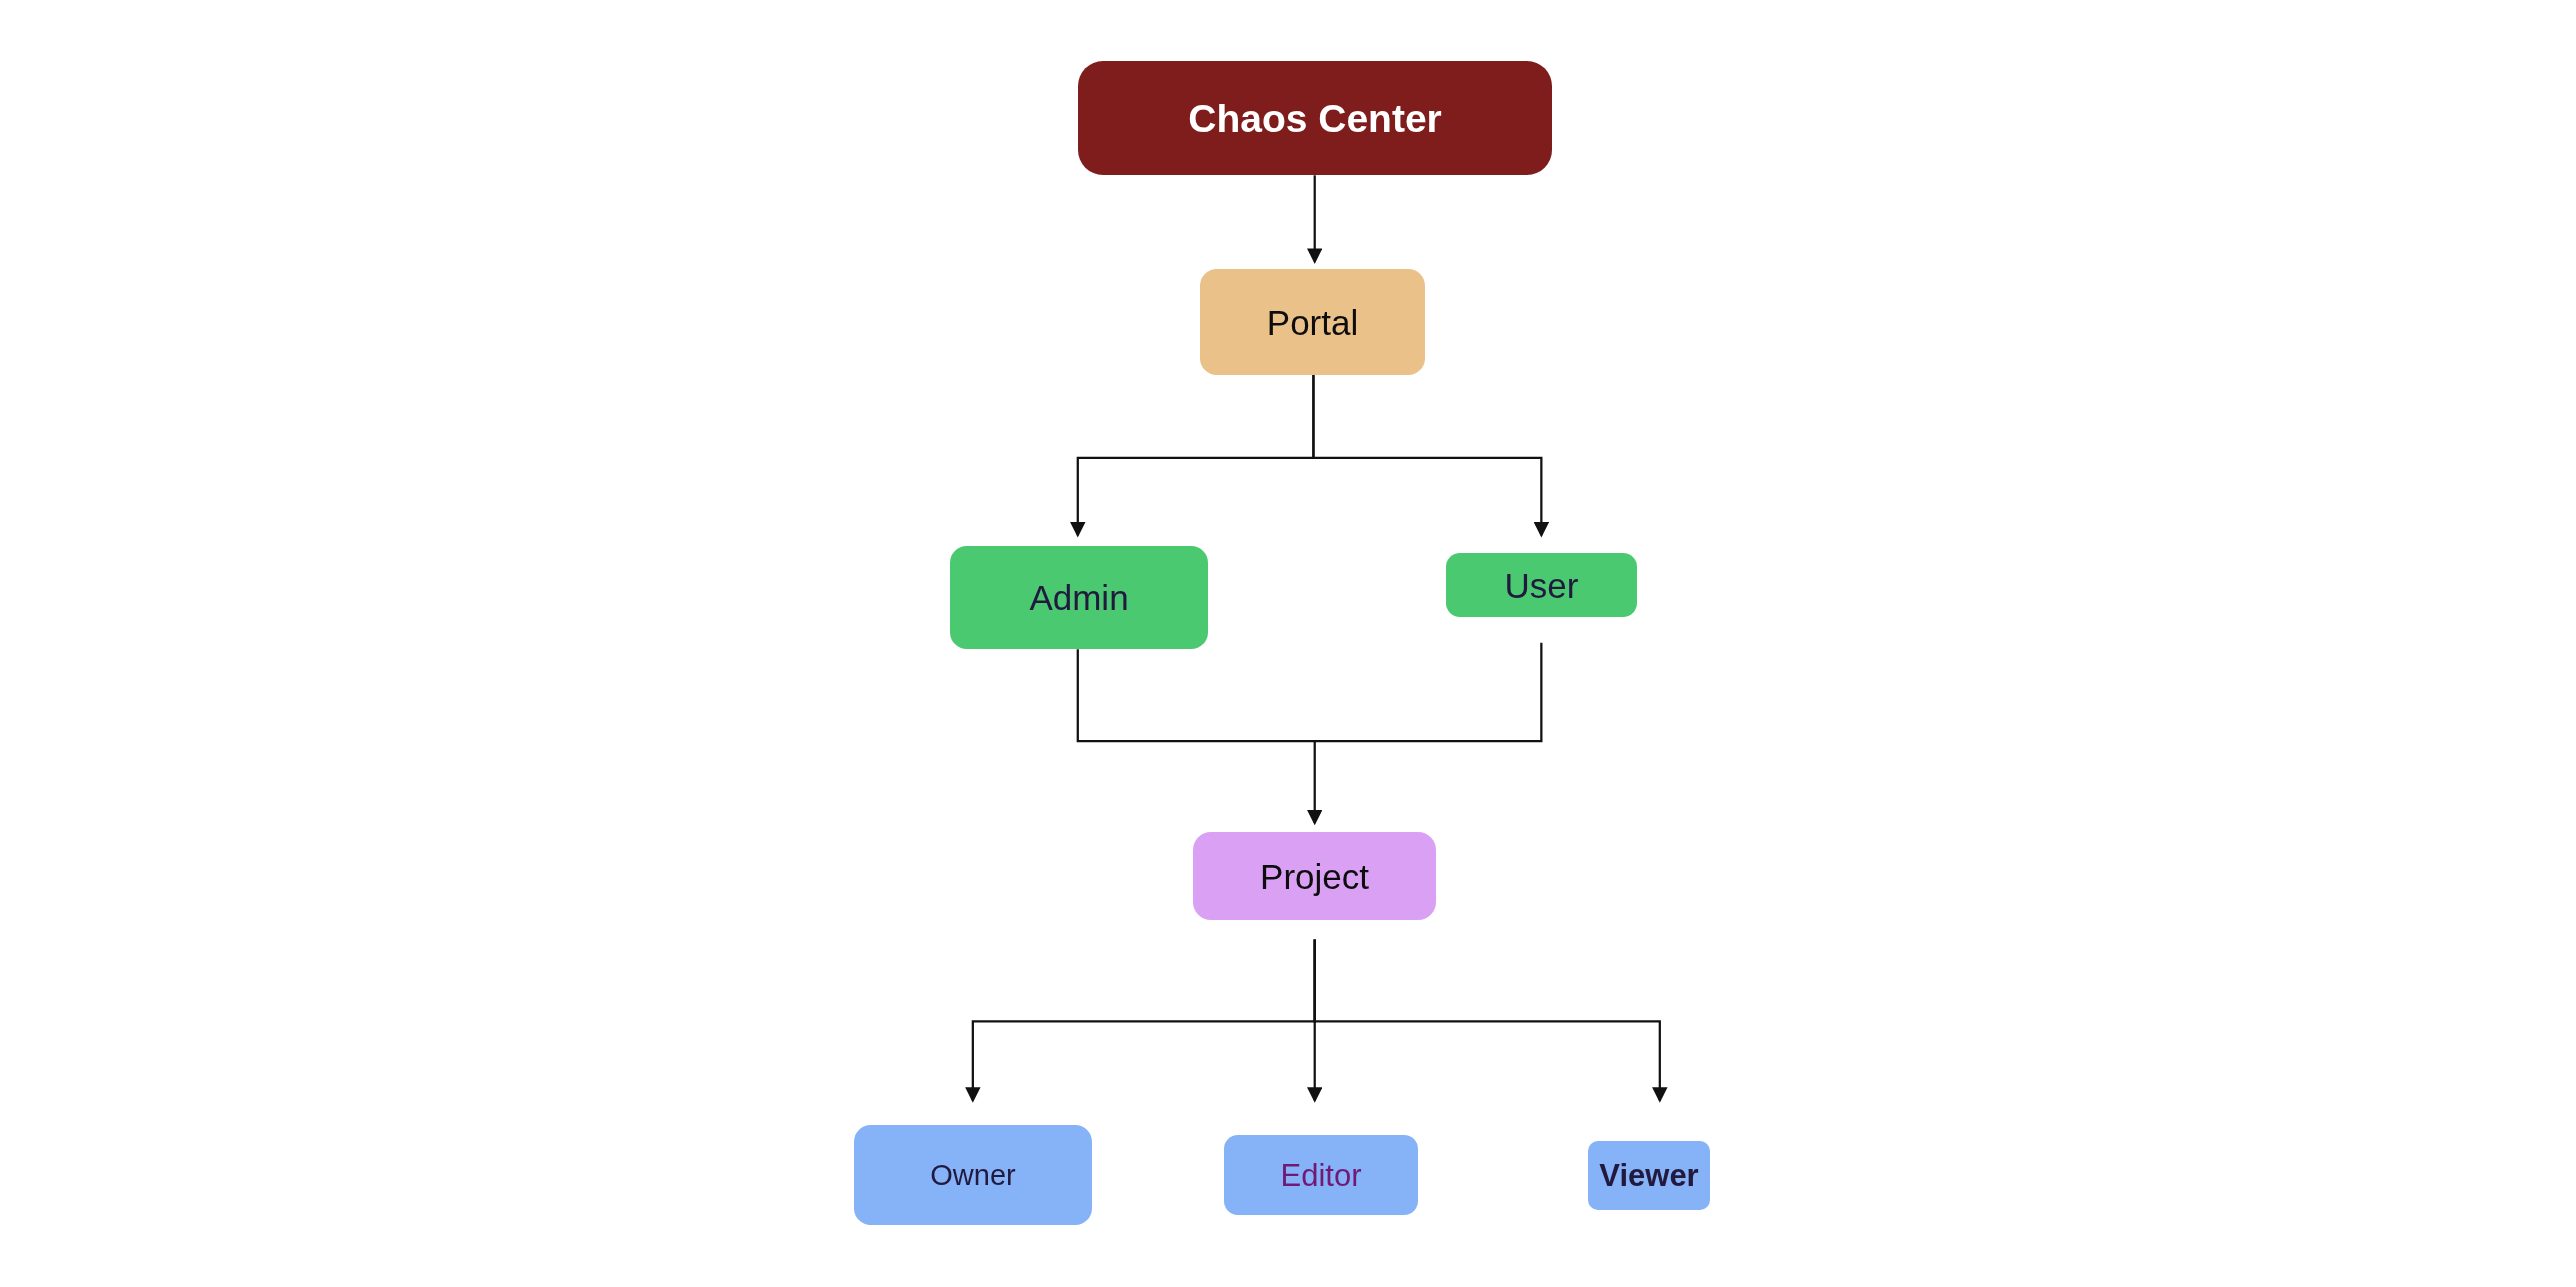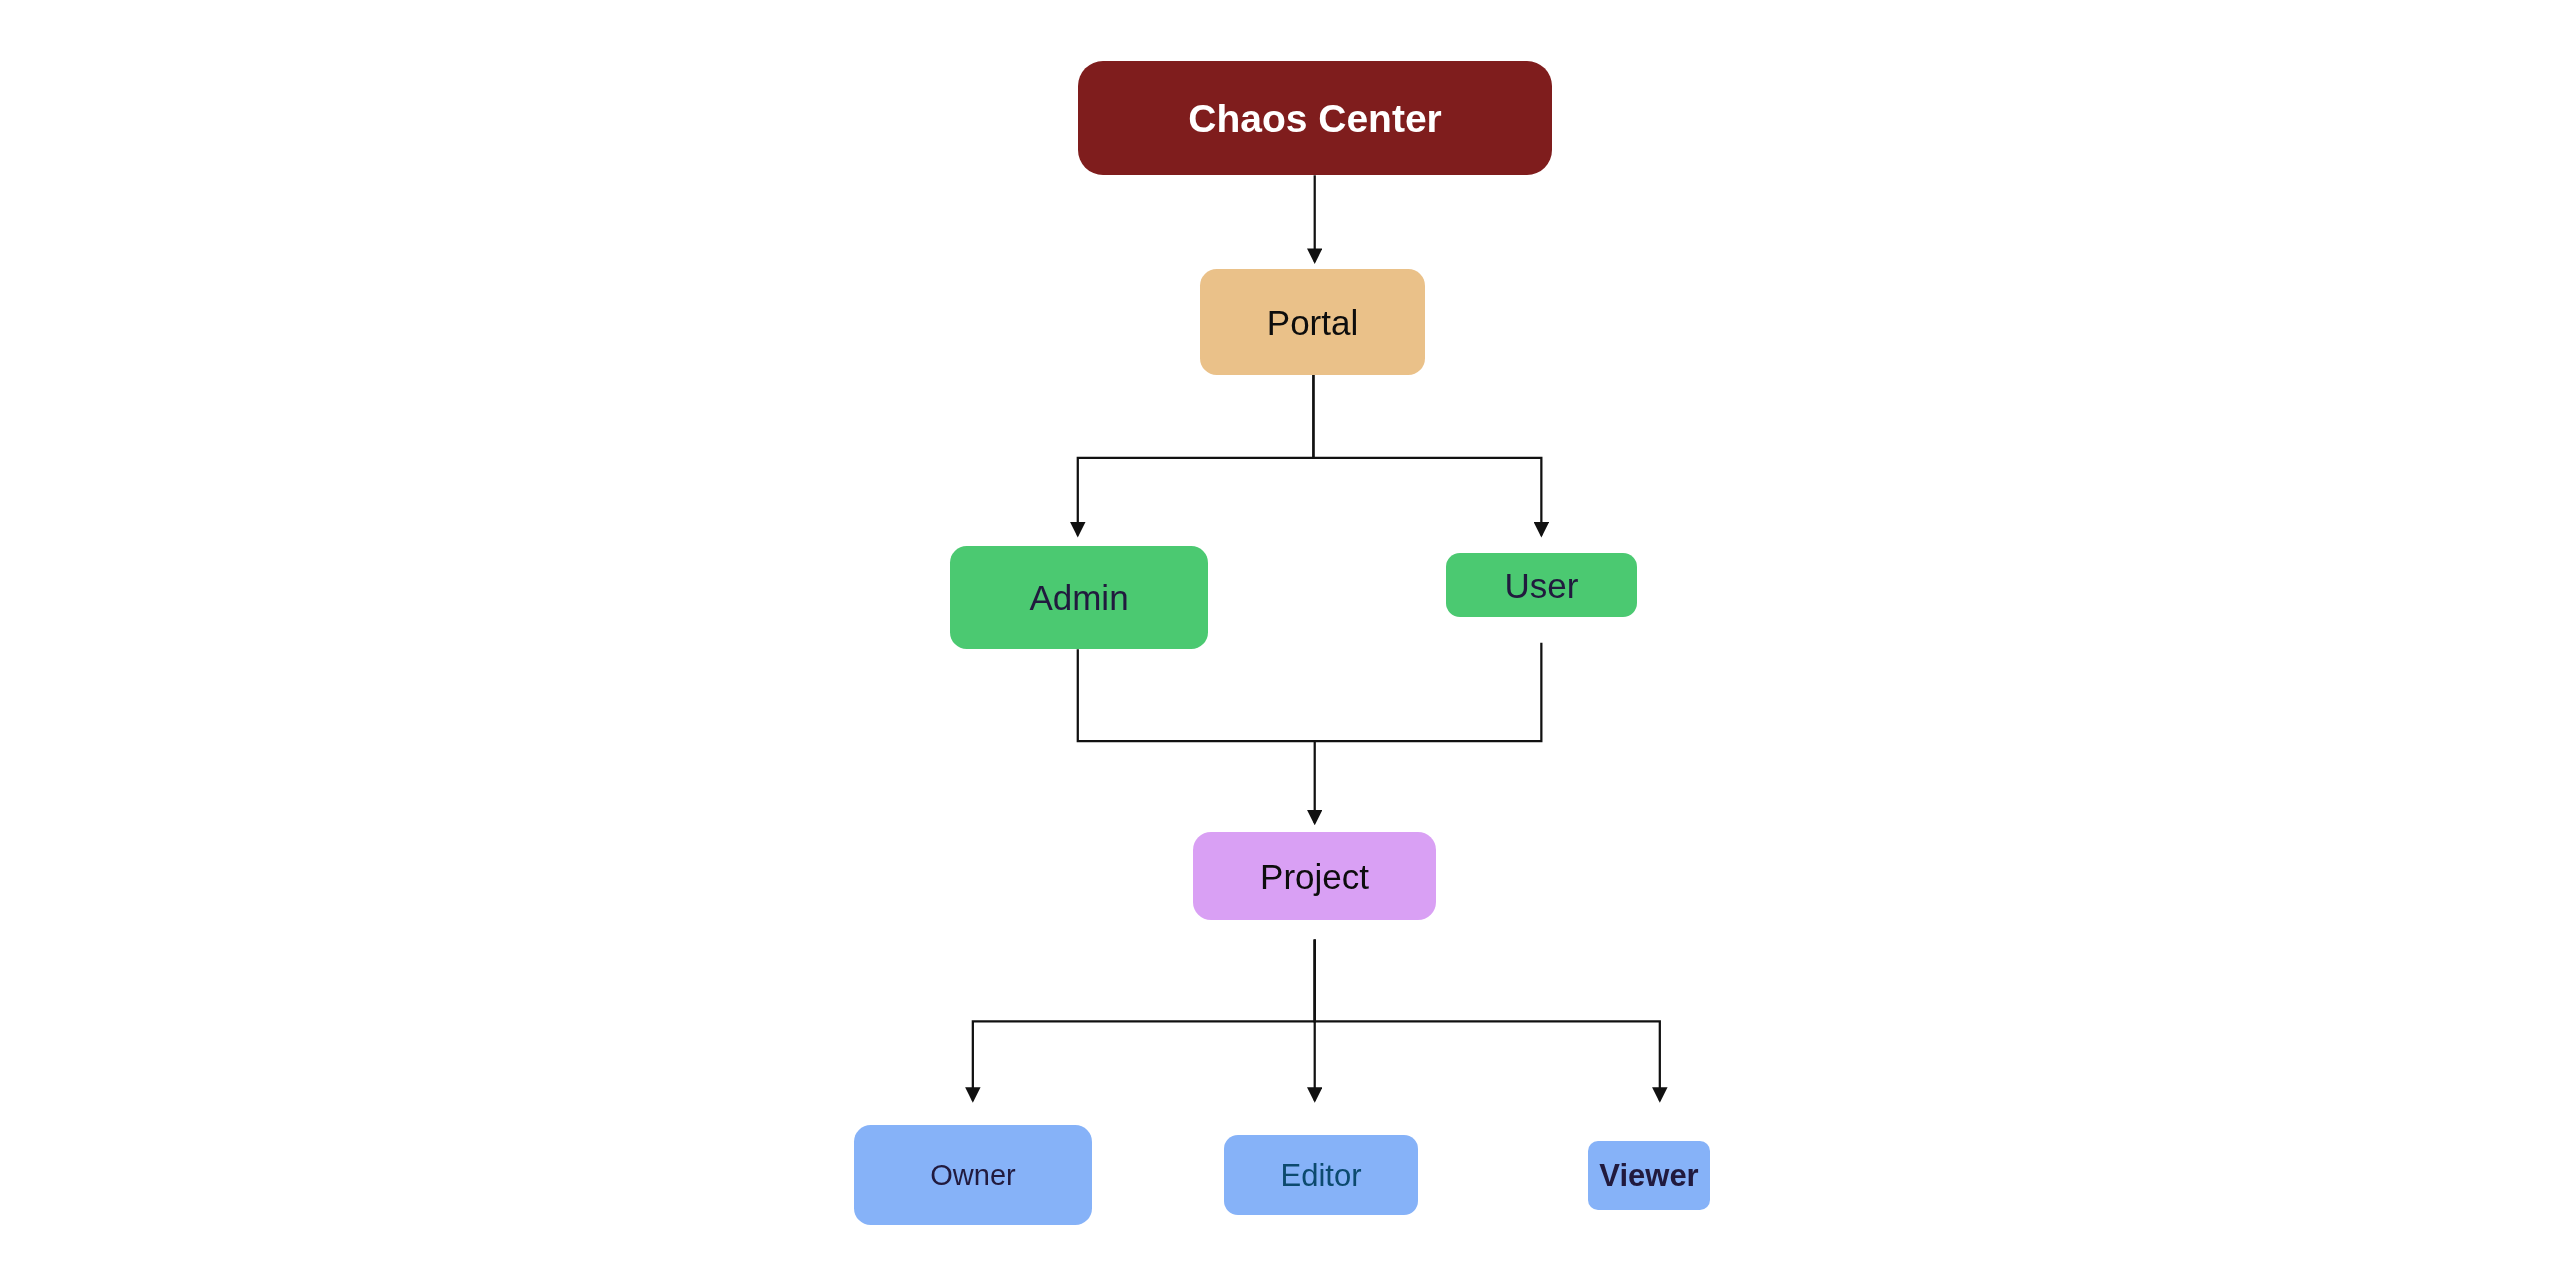--- a/index.html
+++ b/index.html
@@ -56,17 +56,17 @@
       <polyline points="2042,1459 2042,1709" stroke="#111111" stroke-width="3.5" marker-end="url(#arrowhead)"></polyline>
       <polyline points="2042,1459 2042,1586 2578,1586 2578,1709" stroke="#111111" stroke-width="3.5" marker-end="url(#arrowhead)"></polyline>
     </svg>
   <div id="nodes">
       <div class="node" style="left: 1078px; top: 61px; width: 474px; height: 114px; background: #7f1d1d; color: rgb(255, 255, 255); font-size: 39px; font-weight: 700; border-radius: 25px; text-align: center;">Chaos Center</div>
       <div class="node" style="left: 1200px; top: 269px; width: 225px; height: 106px; background: rgb(234, 193, 137); color: rgb(13, 13, 13); font-size: 35px; font-weight: 400; border-radius: 16.7px;">Portal</div>
       <div class="node" style="left: 950px; top: 546px; width: 258px; height: 103px; background: rgb(75, 201, 113); color: rgb(33, 26, 62); font-size: 35px; font-weight: 400; border-radius: 16.7px;">Admin</div>
       <div class="node" style="left: 1446px; top: 553px; width: 191px; height: 64px; background: rgb(75, 201, 113); color: rgb(33, 26, 62); font-size: 35px; font-weight: 400; border-radius: 14px;">User</div>
       <div class="node" style="left: 1193px; top: 832px; width: 243px; height: 88px; background: rgb(217, 160, 244); color: rgb(13, 13, 13); font-size: 35px; font-weight: 400; border-radius: 18px;">Project</div>
       <div class="node" style="left: 854px; top: 1125px; width: 238px; height: 100px; background: rgb(134, 178, 248); color: rgb(33, 26, 62); font-size: 29px; font-weight: 400; border-radius: 16.7px;">Owner</div>
-      <div class="node" style="left: 1224px; top: 1135px; width: 194px; height: 80px; background: rgb(134, 178, 248); color: #0c4a6e; font-size: 31px; font-weight: 400; border-radius: 14px;">Editor</div>
+      <div class="node" style="left: 1224px; top: 1135px; width: 194px; height: 80px; background: rgb(134, 178, 248); color: #701a75; font-size: 31px; font-weight: 400; border-radius: 14px;">Editor</div>
       <div class="node" style="left: 1588px; top: 1141px; width: 122px; height: 69px; background: rgb(134, 178, 248); color: rgb(33, 26, 62); font-size: 31px; font-weight: 700; border-radius: 10px;">Viewer</div>
     </div>
 </div>
 
 
 </body></html>

